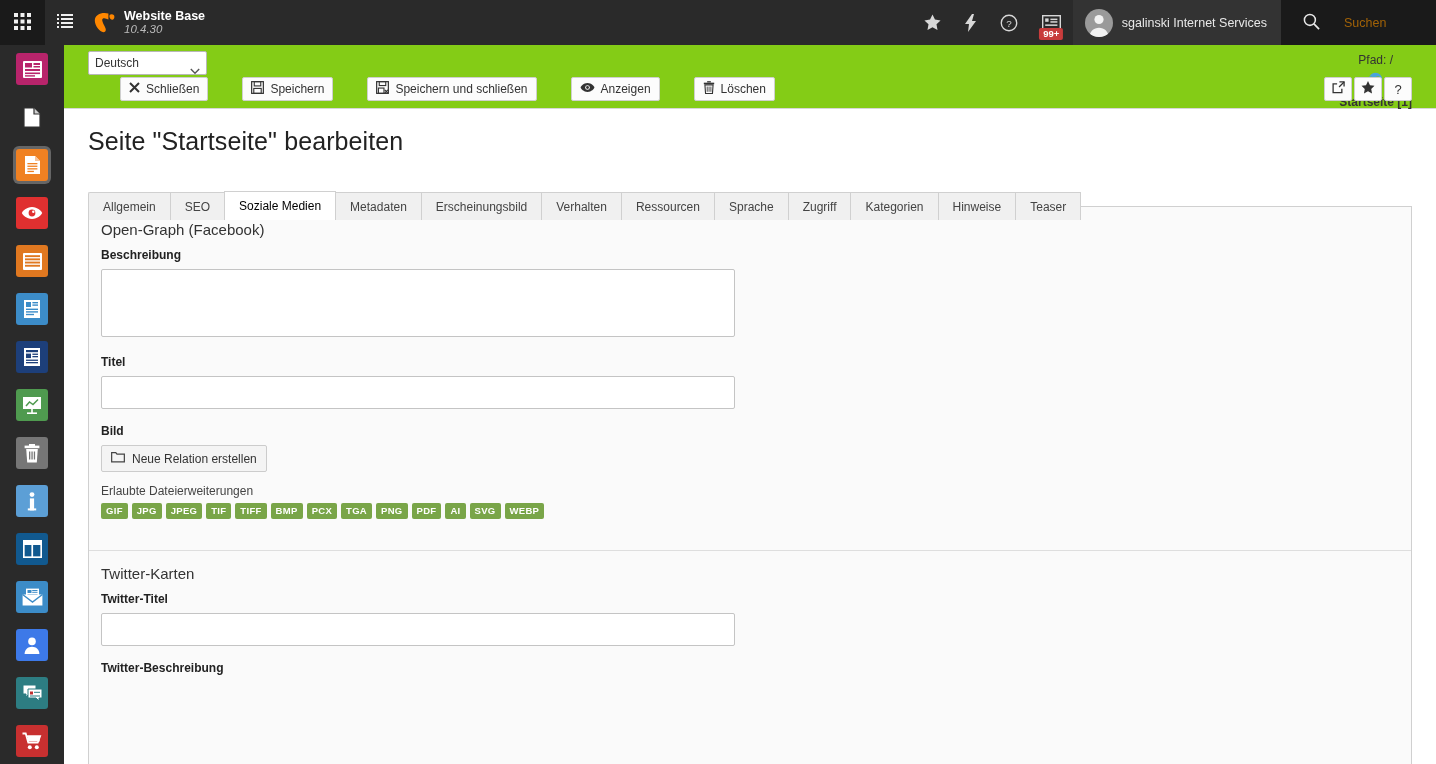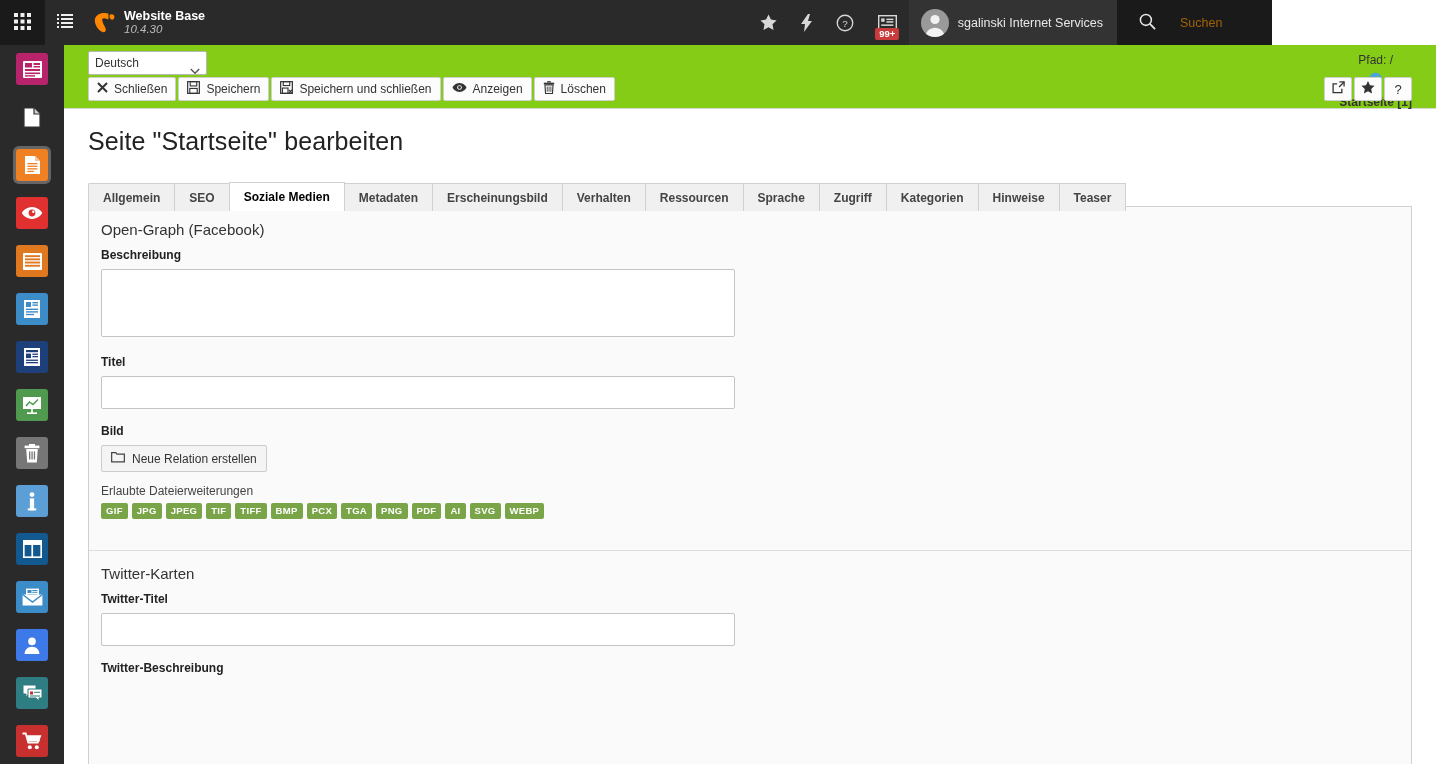--- a/index.html
+++ b/index.html
@@ -9,21 +9,21 @@
     overflow: hidden;
     font-family: "Liberation Sans", "DejaVu Sans", sans-serif;
     background: #ffffff;
     font-size: 12px;
     color: #000;
   }
 
   
   #topbar {
     position: absolute; top: 0; left: 0;
-    width: 1272px; height: 45px;
+    width: 1436px; height: 45px;
     background: #2a2a2a;
     display: flex; align-items: stretch;
     z-index: 30;
   }
   .tb-modmenu-btn {
     width: 45px; background: #1a1a1a;
     display: flex; align-items: center; justify-content: center;
     cursor: pointer;
   }
   .tb-tree-btn {
@@ -117,21 +117,21 @@
     position: absolute; left: 24px; top: 32px;
     display: flex; gap: 2px;
   }
   .tbtn {
     height: 24px;
     display: inline-flex; align-items: center; gap: 6px;
     padding: 0 8px;
     background: #fcfcfc;
     border: 1px solid #cfcfcf; border-radius: 2px;
     font-size: 12px; color: #333;
-    cursor: pointer; white-space: nowrap;
+    cursor: pointer; white-space: nowrap; margin-left: 32px;
   }
 
   #pathline {
     position: absolute; right: 24px; top: 8px;
     font-size: 12px; color: #333;
     display: flex; align-items: center; gap: 5px; flex-direction: column;
   }
   #pathline .pg-title { font-weight: bold; }
   #docbtns {
     position: absolute; right: 24px; top: 32px;
@@ -165,23 +165,22 @@
   }
   .tab {
     padding: 0 14px;
     height: 28px; line-height: 28px;
     font-size: 12px; color: #444;
     background: #f0f0f0;
     border: 1px solid #d0d0d0;
     border-bottom: none;
     border-right: none;
     cursor: pointer;
-    position: relative; top: 5px;
+    position: relative; top: 14px;
     white-space: nowrap;
-    font-weight: bold;
   }
   .tab:first-child { border-top-left-radius: 2px; }
   .tab:last-child { border-right: 1px solid #d0d0d0; }
   .tab.active {
     background: #fff;
     color: #000;
     border-color: #d0d0d0;
     border-right: 1px solid #d0d0d0;
     height: 29px; line-height: 29px;
   }

